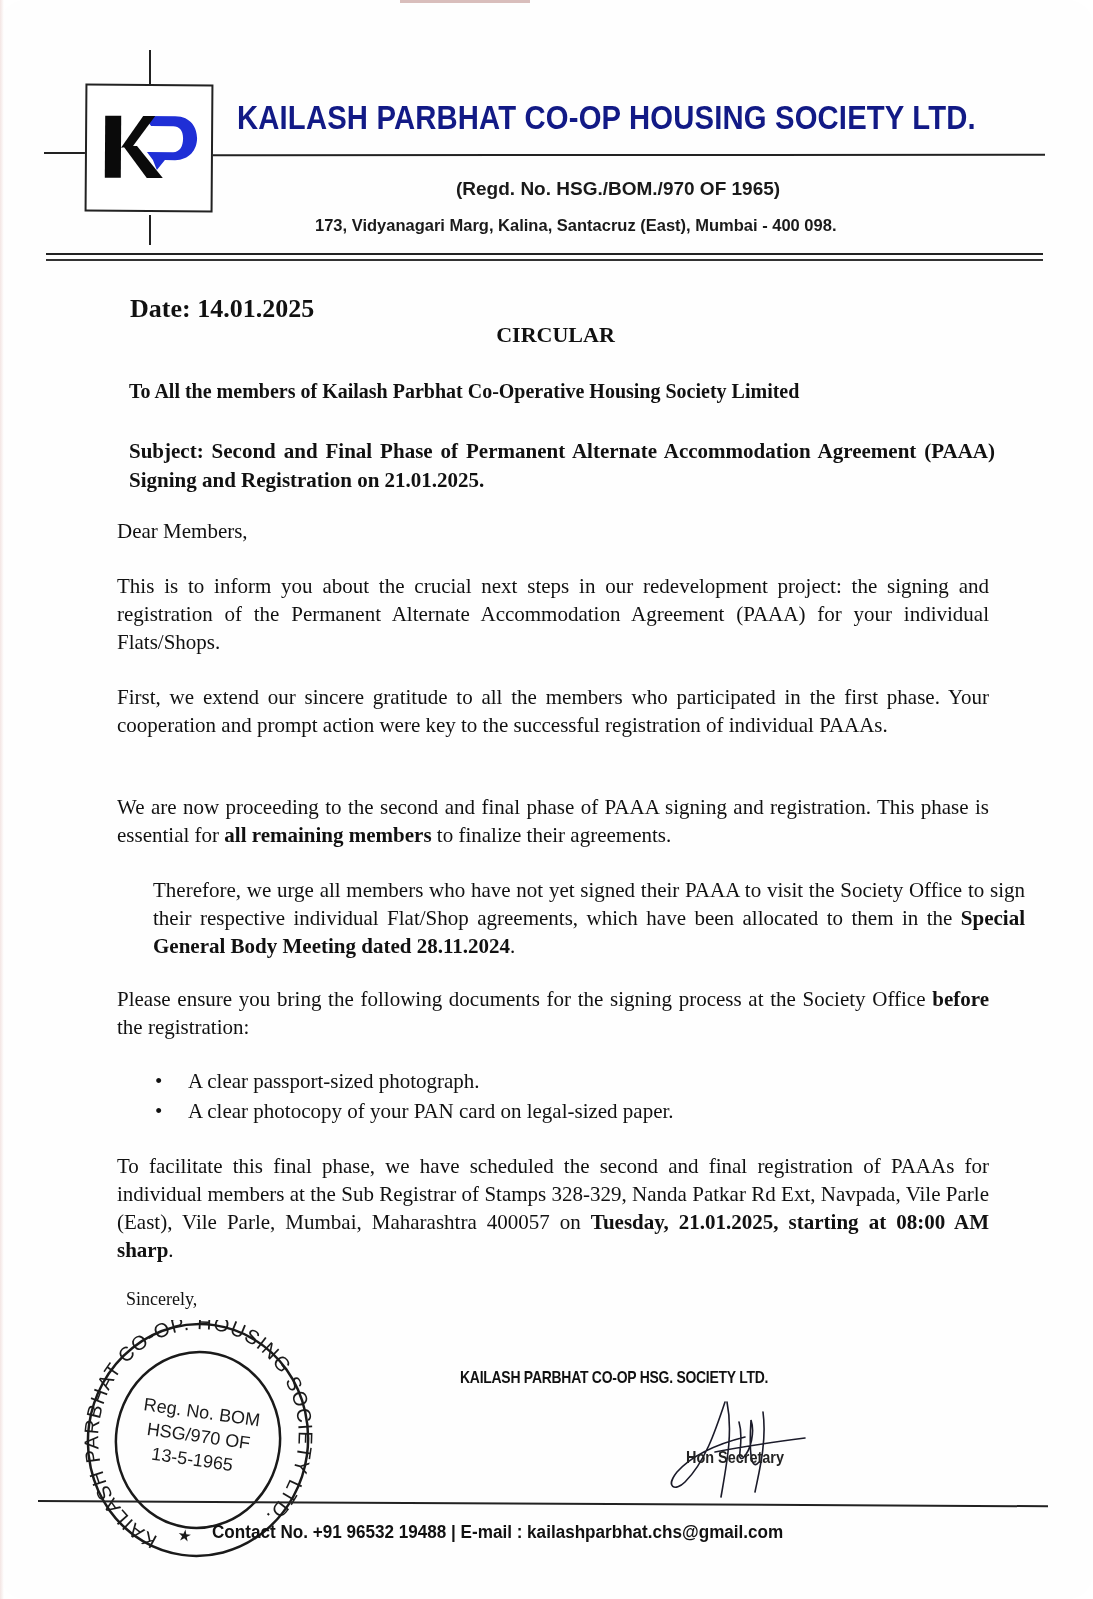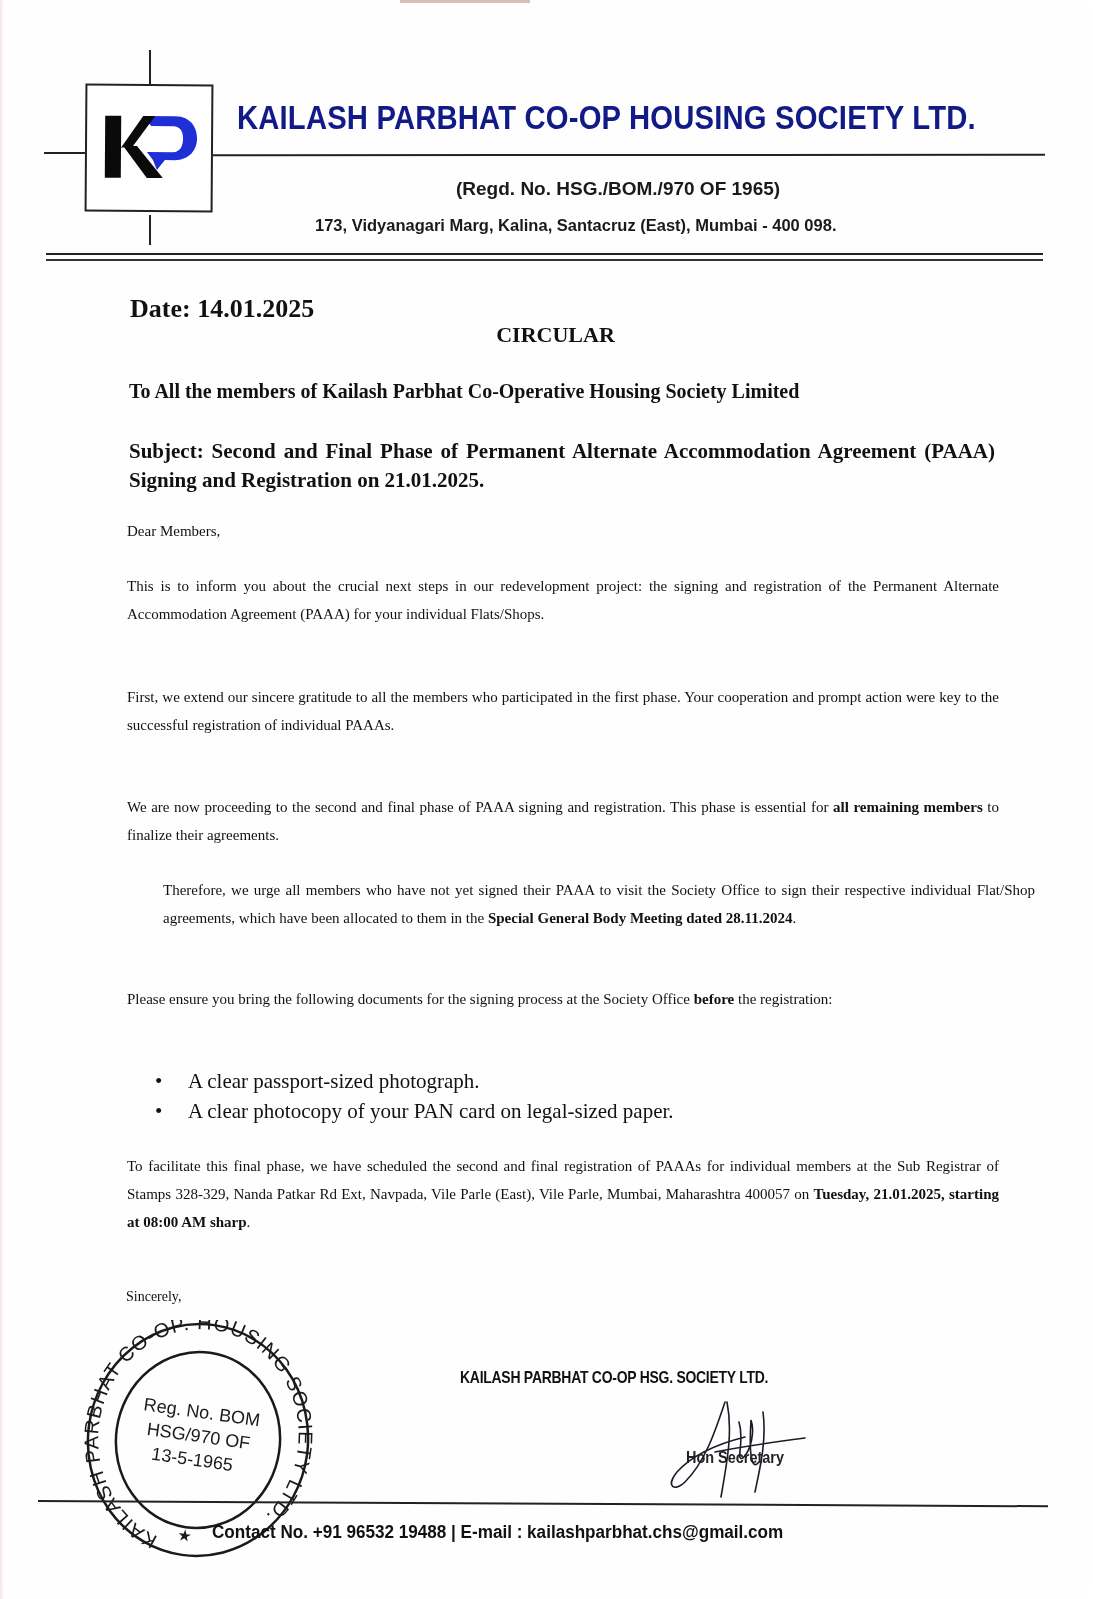--- a/index.html
+++ b/index.html
@@ -20,33 +20,33 @@
   .addr { position: absolute; left: 315px; top: 204px; font-family: "Liberation Sans", sans-serif; font-weight: bold; font-size: 16.5px; color: #1a1a1a; white-space: nowrap; margin-top: 12px; }
   .dbl-rule-1 { position: absolute; left: 46px; top: 253px; width: 997px; height: 2px; background: #222; }
   .dbl-rule-2 { position: absolute; left: 46px; top: 259px; width: 997px; height: 1.5px; background: #333; }
 
   
   .serif { font-family: "Liberation Serif", serif; }
   .date { position: absolute; left: 130px; top: 294px; font-size: 26px; font-weight: bold; }
   .circular { position: absolute; left: 0; width: 1093px; top: 322px; text-align: center; font-size: 22px; font-weight: bold; padding-left: 18px; box-sizing: border-box; }
   .to-line { position: absolute; left: 129px; top: 380px; font-size: 20px; font-weight: bold; white-space: nowrap; }
   .subject { position: absolute; left: 129px; top: 437px; width: 866px; font-size: 21px; font-weight: bold; line-height: 29px; text-align: justify; text-align-last: left; }
-  .para { position: absolute; left: 127px; width: 872px; font-size: 15px; line-height: 28px; text-align: justify; }
+  .para { position: absolute; left: 117px; width: 872px; font-size: 21px; line-height: 28px; text-align: justify; }
   .para b { font-weight: bold; }
   .greeting { top: 517px; }
   .p1 { top: 572px; }
   .p2 { top: 683px; }
   .p3 { top: 793px; }
   .p4 { top: 876px; margin-left: 36px; }
   .p5 { top: 985px; }
   .p6 { top: 1152px; }
   .bullets { position: absolute; left: 155px; top: 1066px; font-size: 21px; line-height: 30px; margin: 0; padding: 0; list-style: none; }
   .bullets li { position: relative; padding-left: 33px; }
   .bullets li .dot { position: absolute; left: 0; top: 0; }
-  .sincerely { position: absolute; left: 126px; top: 1289px; font-size: 14px; }
+  .sincerely { position: absolute; left: 126px; top: 1289px; font-size: 18px; }
 
   
   .stamp { position: absolute; left: 83px; top: 1320px; width: 230px; height: 240px; }
   .sig-org { position: absolute; left: 460px; top: 1368px; font-family: "Liberation Sans", sans-serif; font-weight: bold; font-size: 17px; color: #111; transform: scaleX(0.82); transform-origin: left top; white-space: nowrap; letter-spacing: -0.3px; }
   .signature { position: absolute; left: 655px; top: 1392px; width: 180px; height: 110px; }
   .hon-sec { position: absolute; left: 686px; top: 1448px; font-family: "Liberation Sans", sans-serif; font-weight: bold; font-size: 17px; color: #222; transform: scaleX(0.85); transform-origin: left top; }
 
   
   .footer-rule { position: absolute; left: 38px; top: 1500px; width: 1010px; height: 1.5px; background: #222; transform: rotate(0.3deg); transform-origin: left center; }
   .footer { position: absolute; left: 212px; top: 1522px; font-family: "Liberation Sans", sans-serif; font-weight: bold; font-size: 18px; color: #111; white-space: nowrap; transform: scaleX(0.95); transform-origin: left top; }

